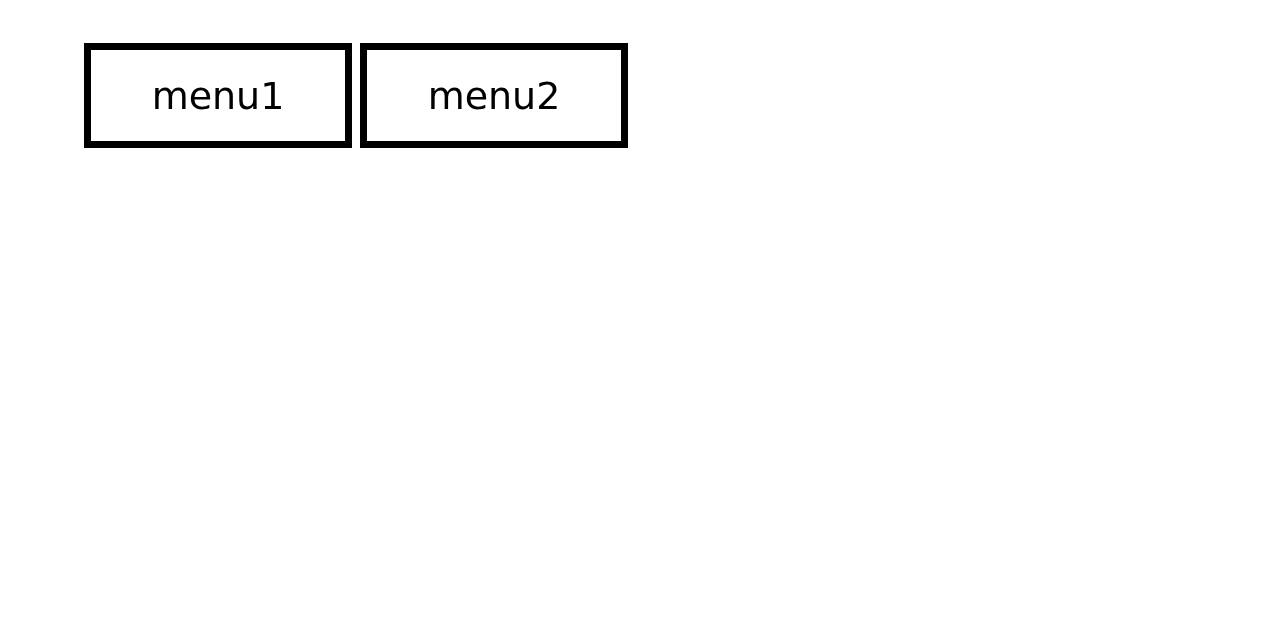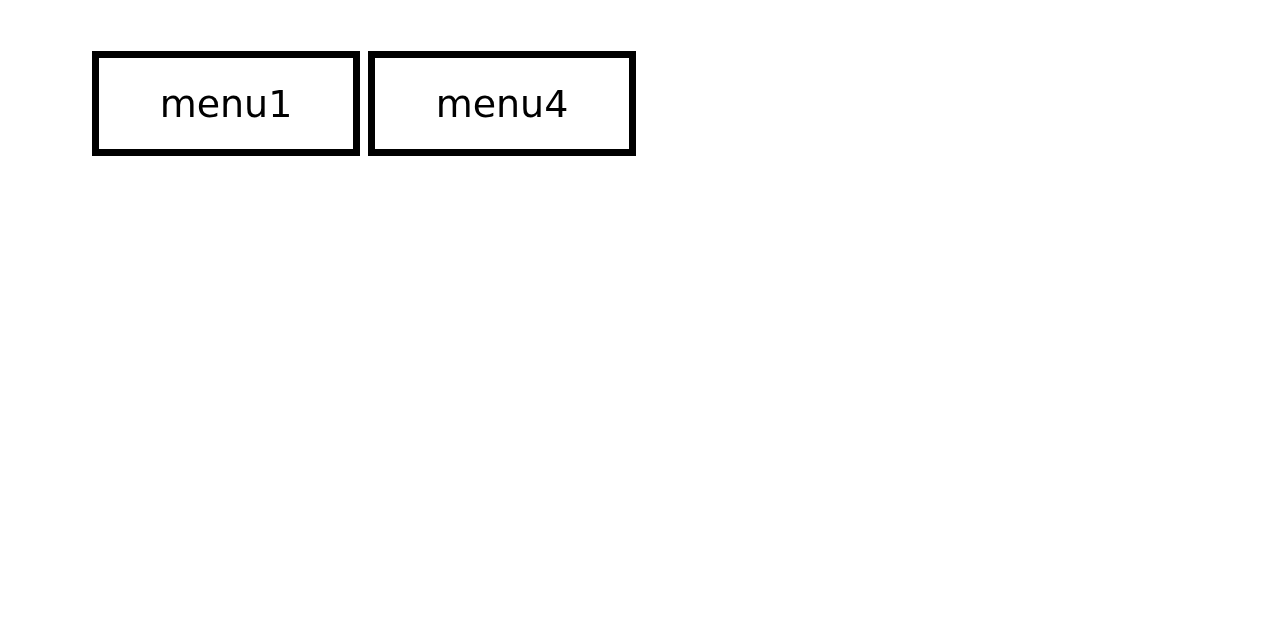--- a/index.html
+++ b/index.html
@@ -18,21 +18,21 @@
 
   #menu-bar {
     position: absolute;
     left: 84px;
     top: 43px;
     display: flex;
     flex-direction: row;
     align-items: flex-start;
     gap: 8px;
     list-style: none;
-    margin: 8px;
+    margin: 0;
     padding: 0;
   }
 
   .menu-item {
     box-sizing: border-box;
     width: 268px;
     height: 105px;
     border: 7px solid #000000;
     background: #ffffff;
     display: flex;
@@ -63,19 +63,19 @@
   }
 </style>
 </head>
 <body>
 
 <ul id="menu-bar">
   <li class="menu-item">
     <span class="menu-item-label">menu1</span>
   </li>
   <li class="menu-item">
-    <span class="menu-item-label">menu4</span>
+    <span class="menu-item-label">menu2</span>
   </li>
 </ul>
 
 <div id="page-body">
   <span></span>
 </div>
 
 </body></html>

